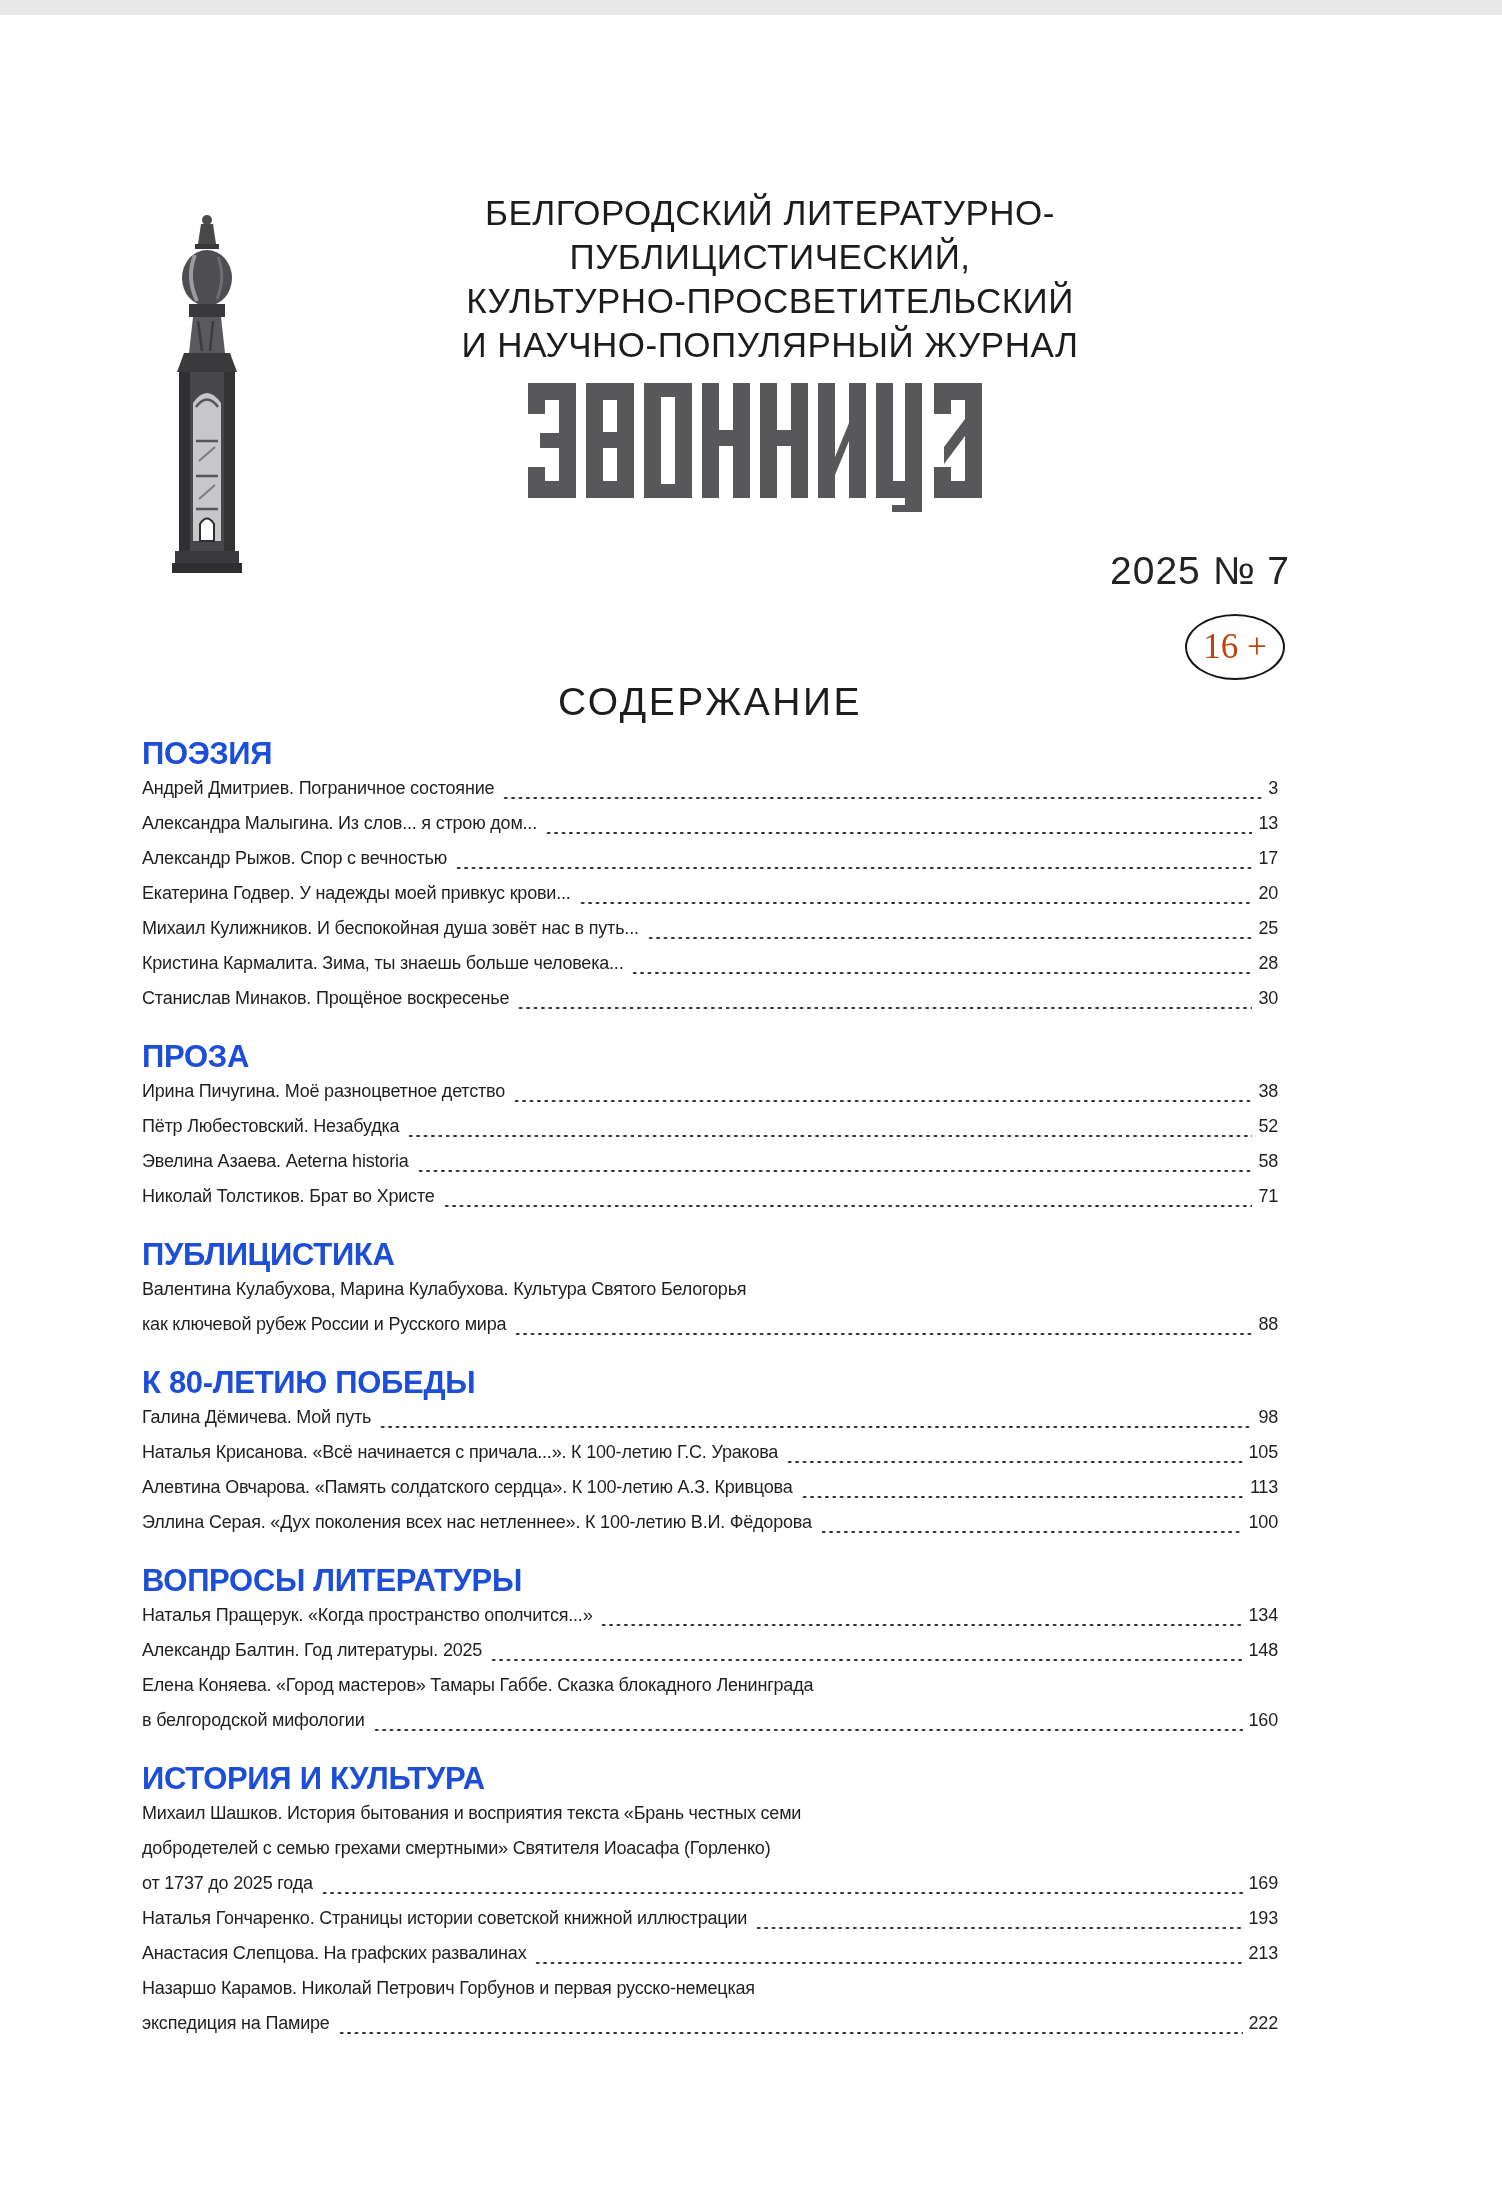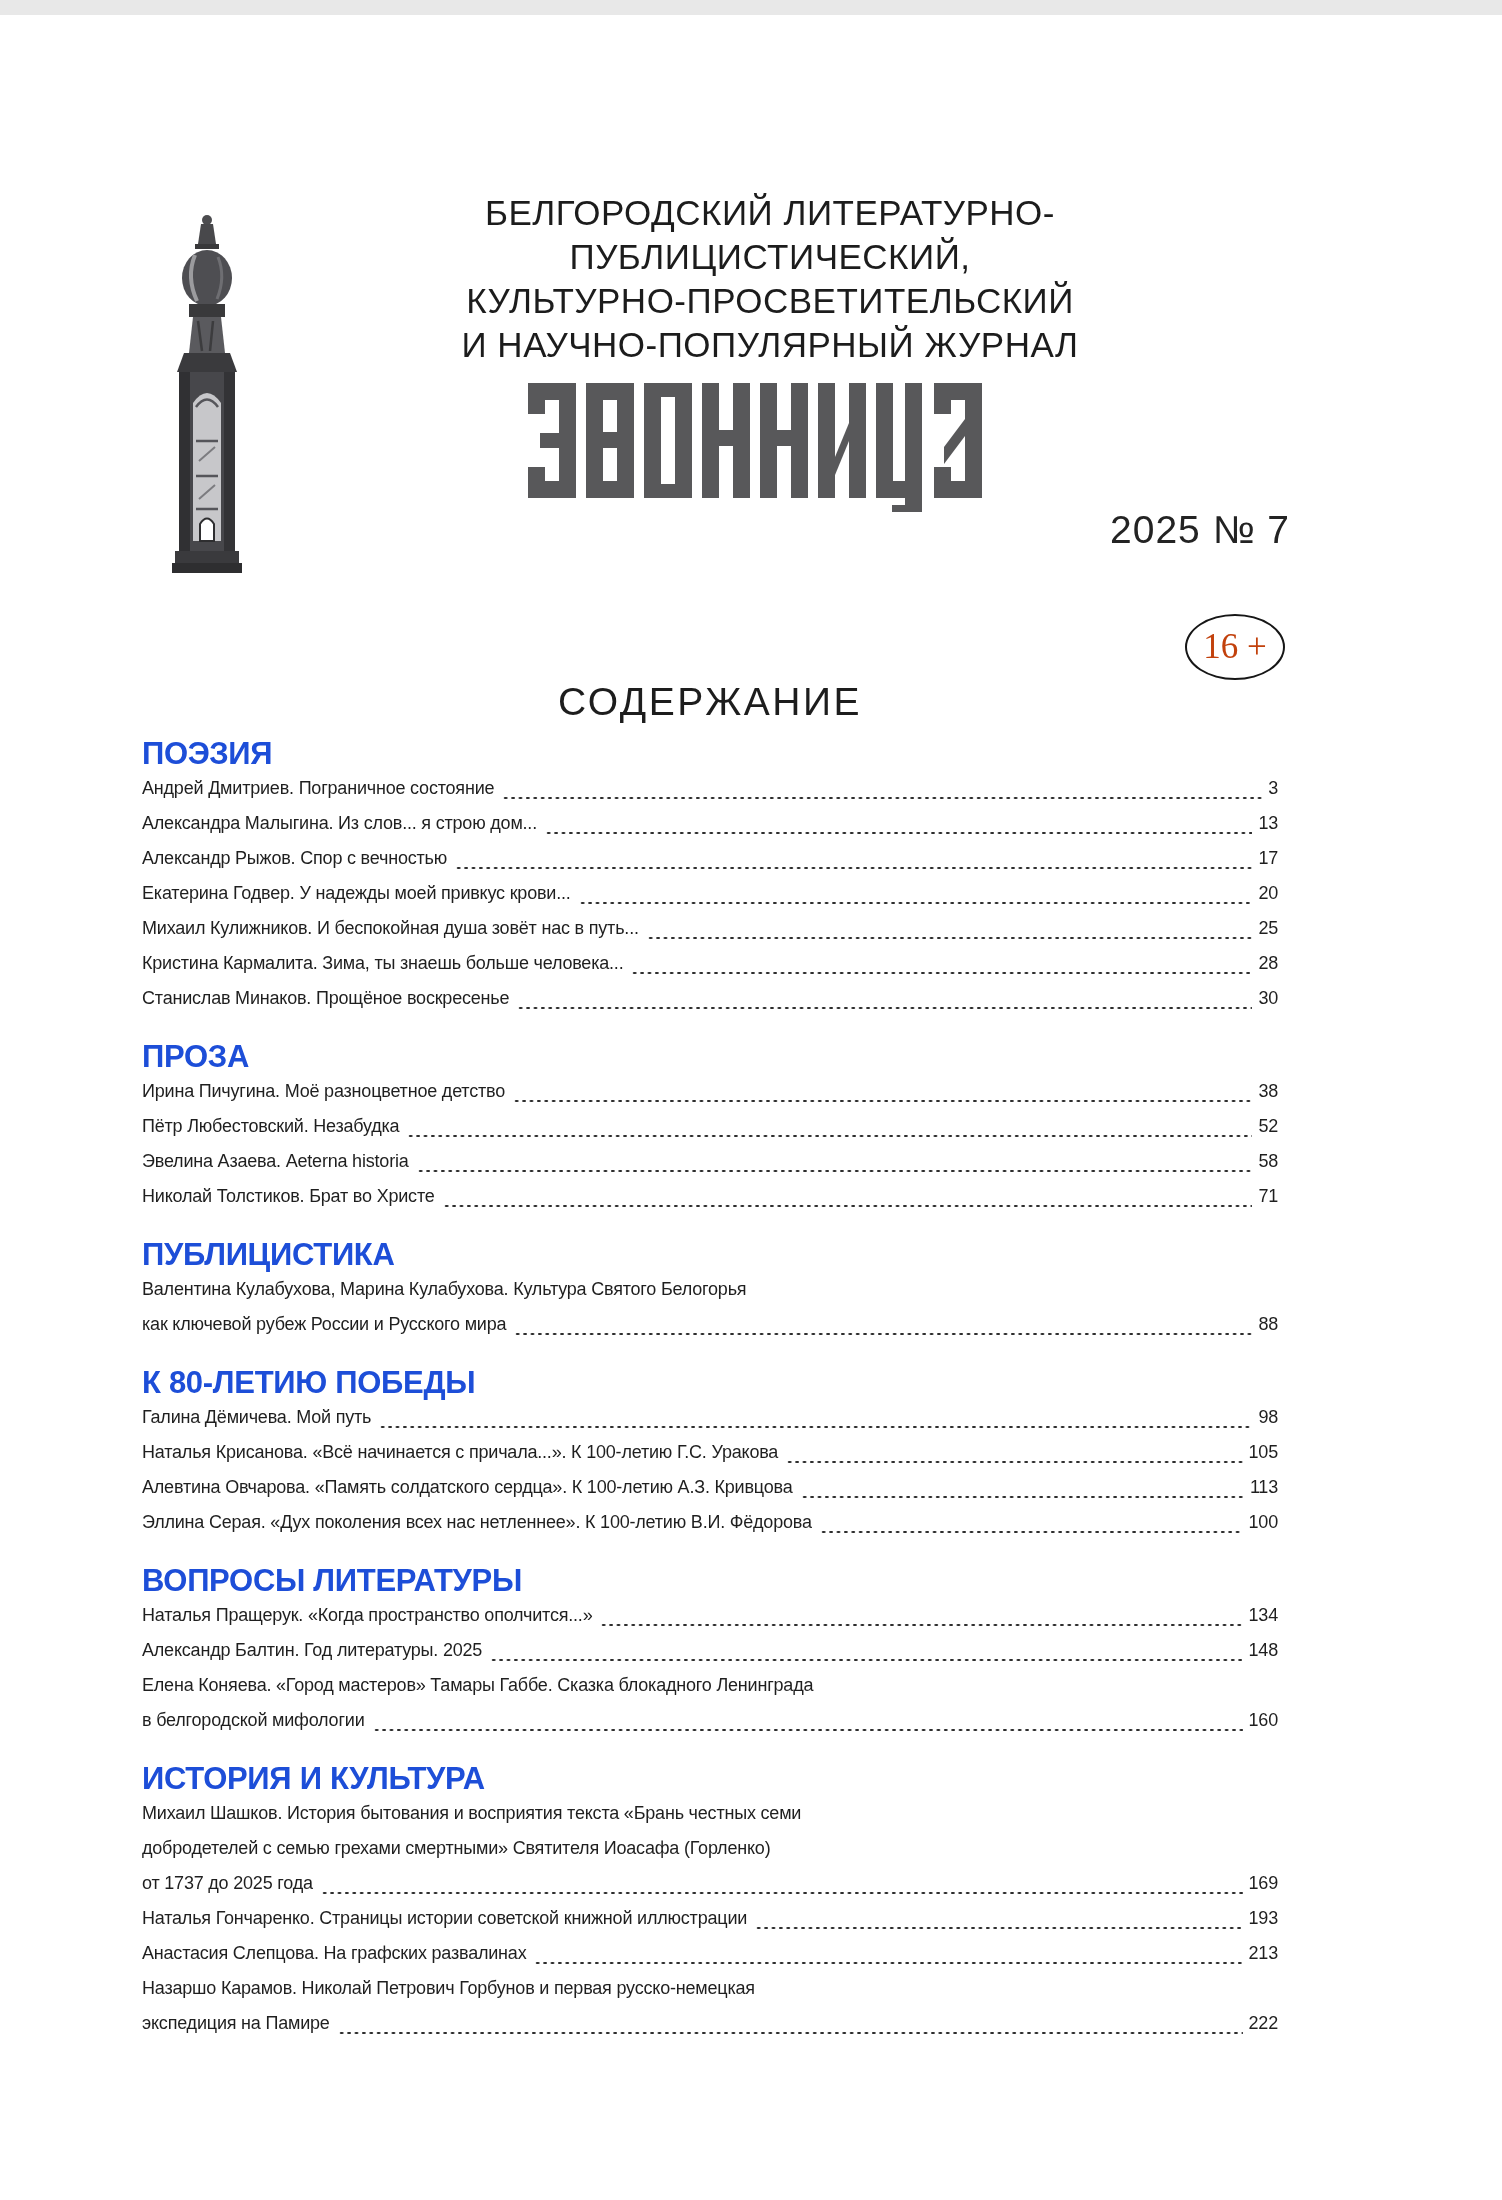--- a/index.html
+++ b/index.html
@@ -15,21 +15,21 @@
 
   
   .logo{position:absolute;left:158px;top:196px;width:98px;height:366px;}
   .subtitle{
     position:absolute;left:290px;top:176px;width:960px;
     text-align:center;font-size:35px;line-height:44px;
     letter-spacing:.5px;color:#1c1c1c;font-weight:400;
   }
   .title-svg{position:absolute;left:528px;top:368px;width:454px;height:132px;}
   .issue{
-    position:absolute;top:493px;right:212px;
+    position:absolute;top:534px;right:212px;
     font-size:39px;letter-spacing:1px;color:#232323;
   }
   .age-badge{
     position:absolute;left:1185px;top:599px;width:100px;height:66px;
     border:2.5px solid #161616;border-radius:50%;
     display:flex;align-items:center;justify-content:center;
     font-family:"Liberation Serif",serif;font-size:35px;color:#c2410c;
     box-sizing:border-box;
   }
 

